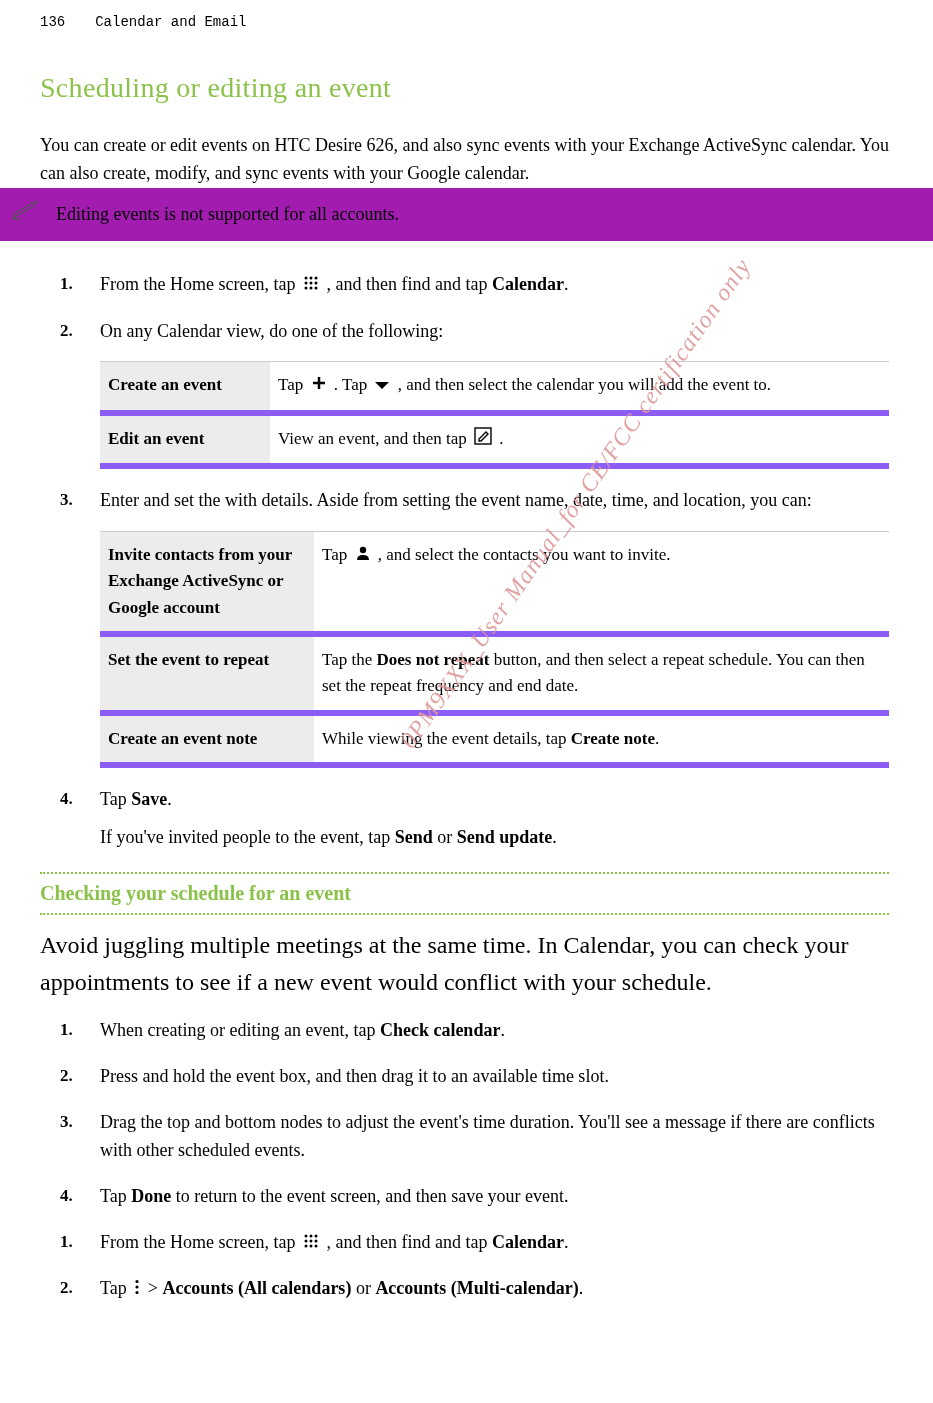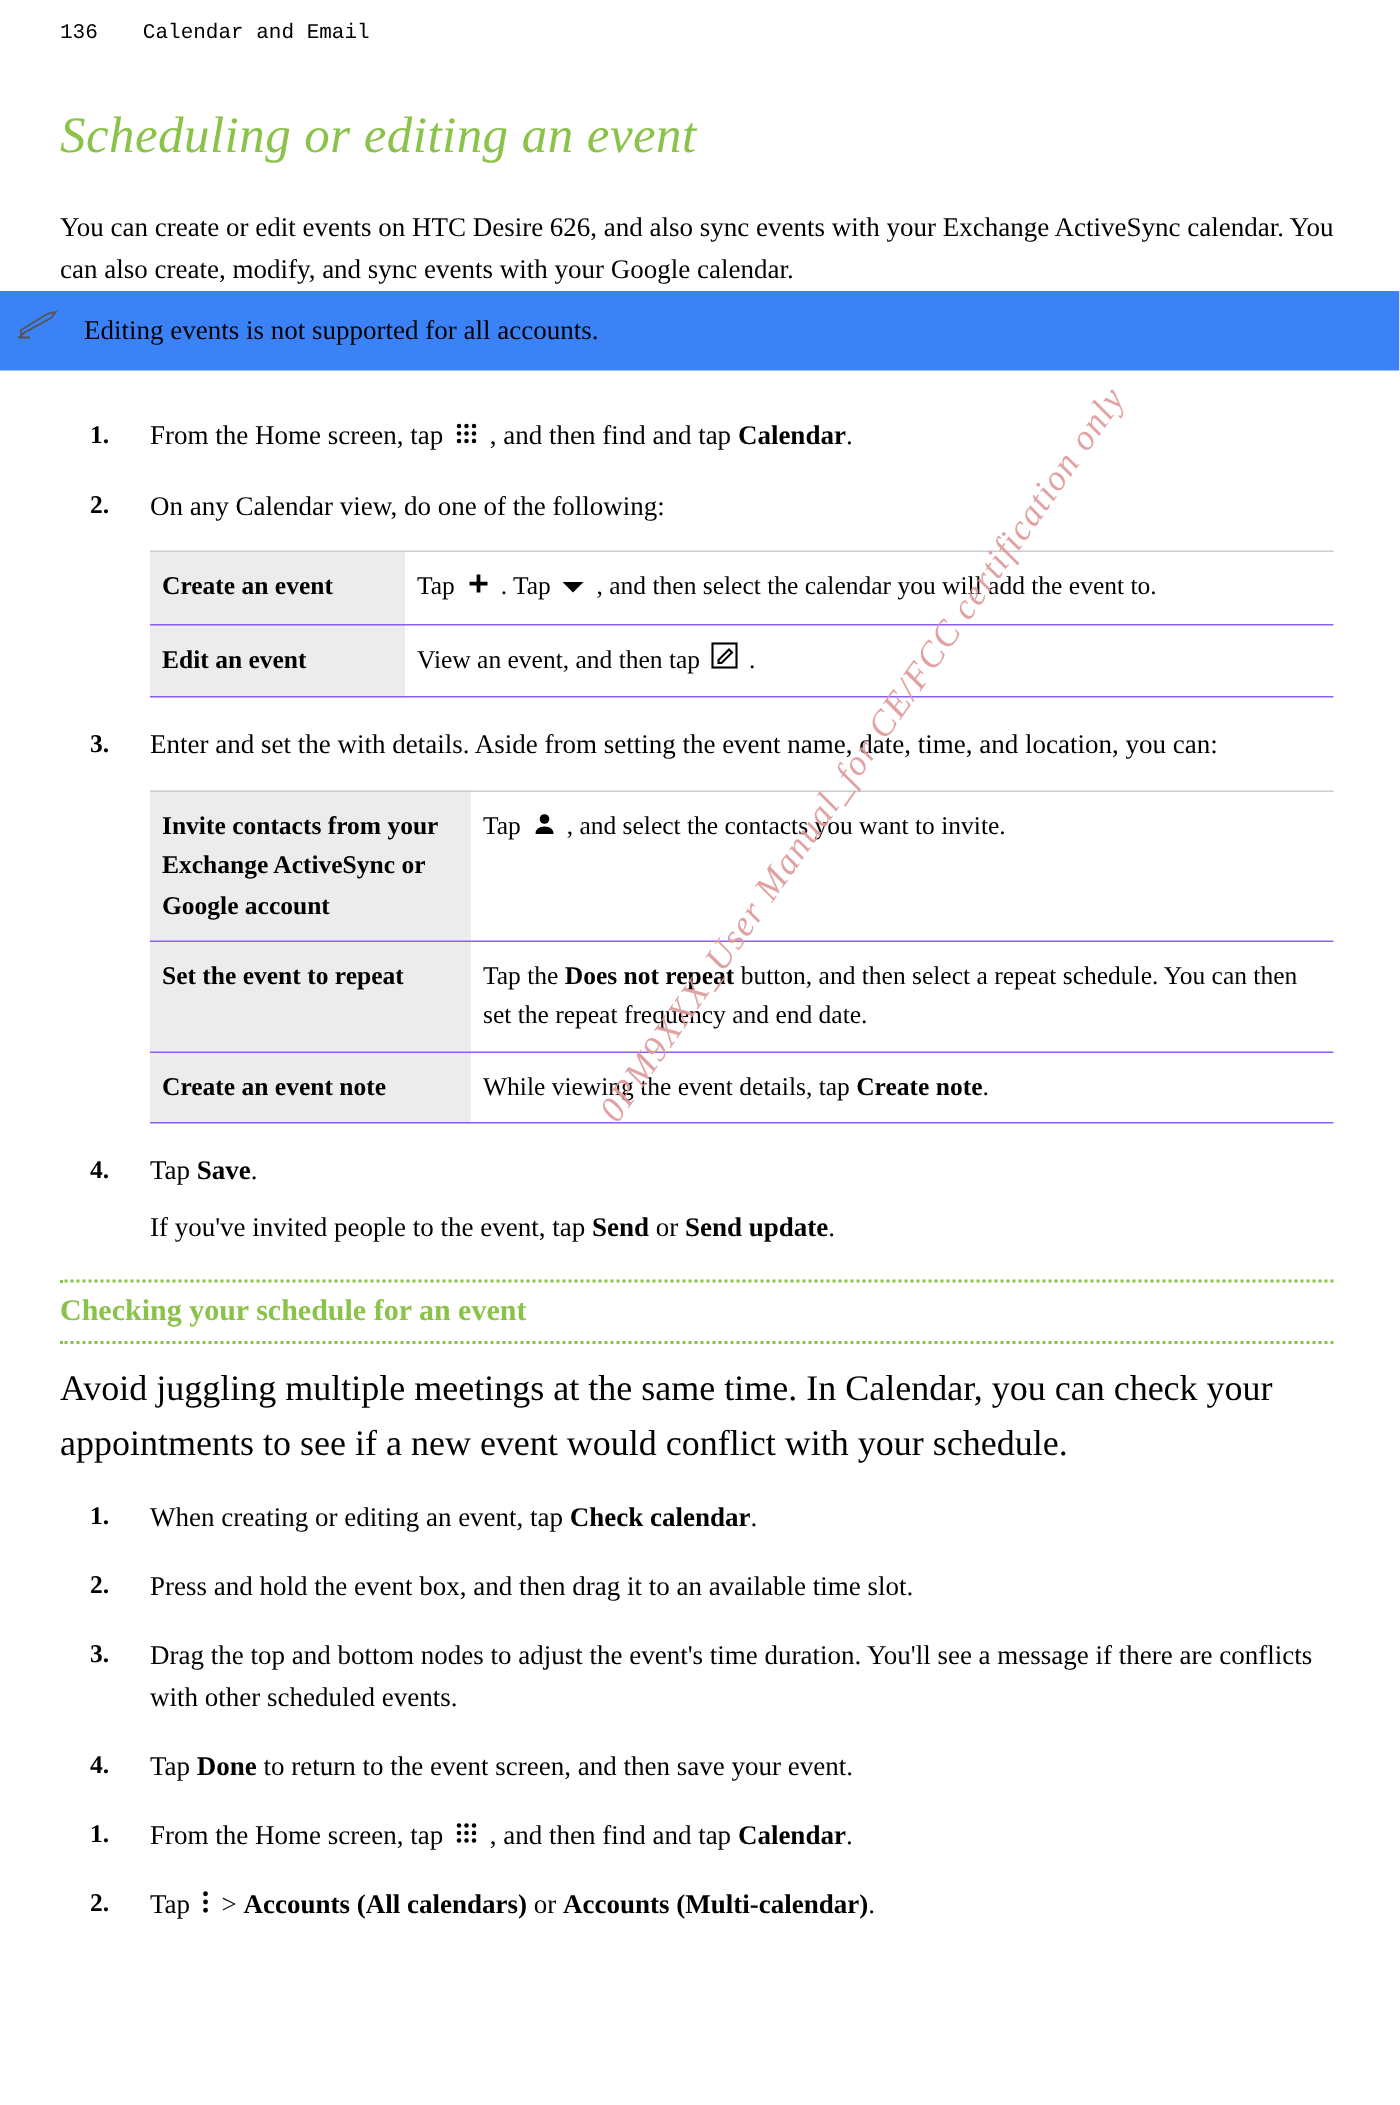--- a/index.html
+++ b/index.html
@@ -17,33 +17,32 @@
       padding: 14px 0 0 40px;
       font-size: 14px;
       font-family: Liberation Mono, monospace;
     }
     .page-num { margin-right: 30px; }
     .content {
       padding: 20px 44px 0 40px;
     }
     h1.green {
       color: #8bc34a;
-      font-size: 34px;
+      font-size: 28px;
       font-weight: normal;
       margin-top: 22px;
       margin-bottom: 28px;
       letter-spacing: 0.3px;
-      font-style: italic;
     }
     .intro {
       font-size: 18px;
       line-height: 1.55;
     }
     .note-box {
-      background: #3b82f6;
+      background: #a21caf;
       padding: 16px 16px 16px 56px;
       position: relative;
       margin-left: -40px;
       margin-right: -44px;
       font-size: 18px;
     }
     .note-box .pencil-icon {
       position: absolute;
       left: 12px;
       top: 12px;
@@ -75,21 +74,21 @@
       border-collapse: collapse;
       margin-top: 16px;
       margin-bottom: 10px;
       font-size: 17px;
     }
     table.info td {
       padding: 10px 12px 10px 8px;
       vertical-align: top;
       line-height: 1.55;
     }
-    table.info tr { border-top: 1px solid #ccc; border-bottom: 1px solid #8b5cf6; }
+    table.info tr { border-top: 1px solid #ccc; border-bottom: 6px solid #8b5cf6; }
     table.info td.label {
       font-weight: bold;
       background: #ececec;
       width: 170px;
     }
     table.info2 td.label { width: 214px; }
     h2.green-sub {
       color: #8bc34a;
       font-size: 20px;
       font-weight: bold;

